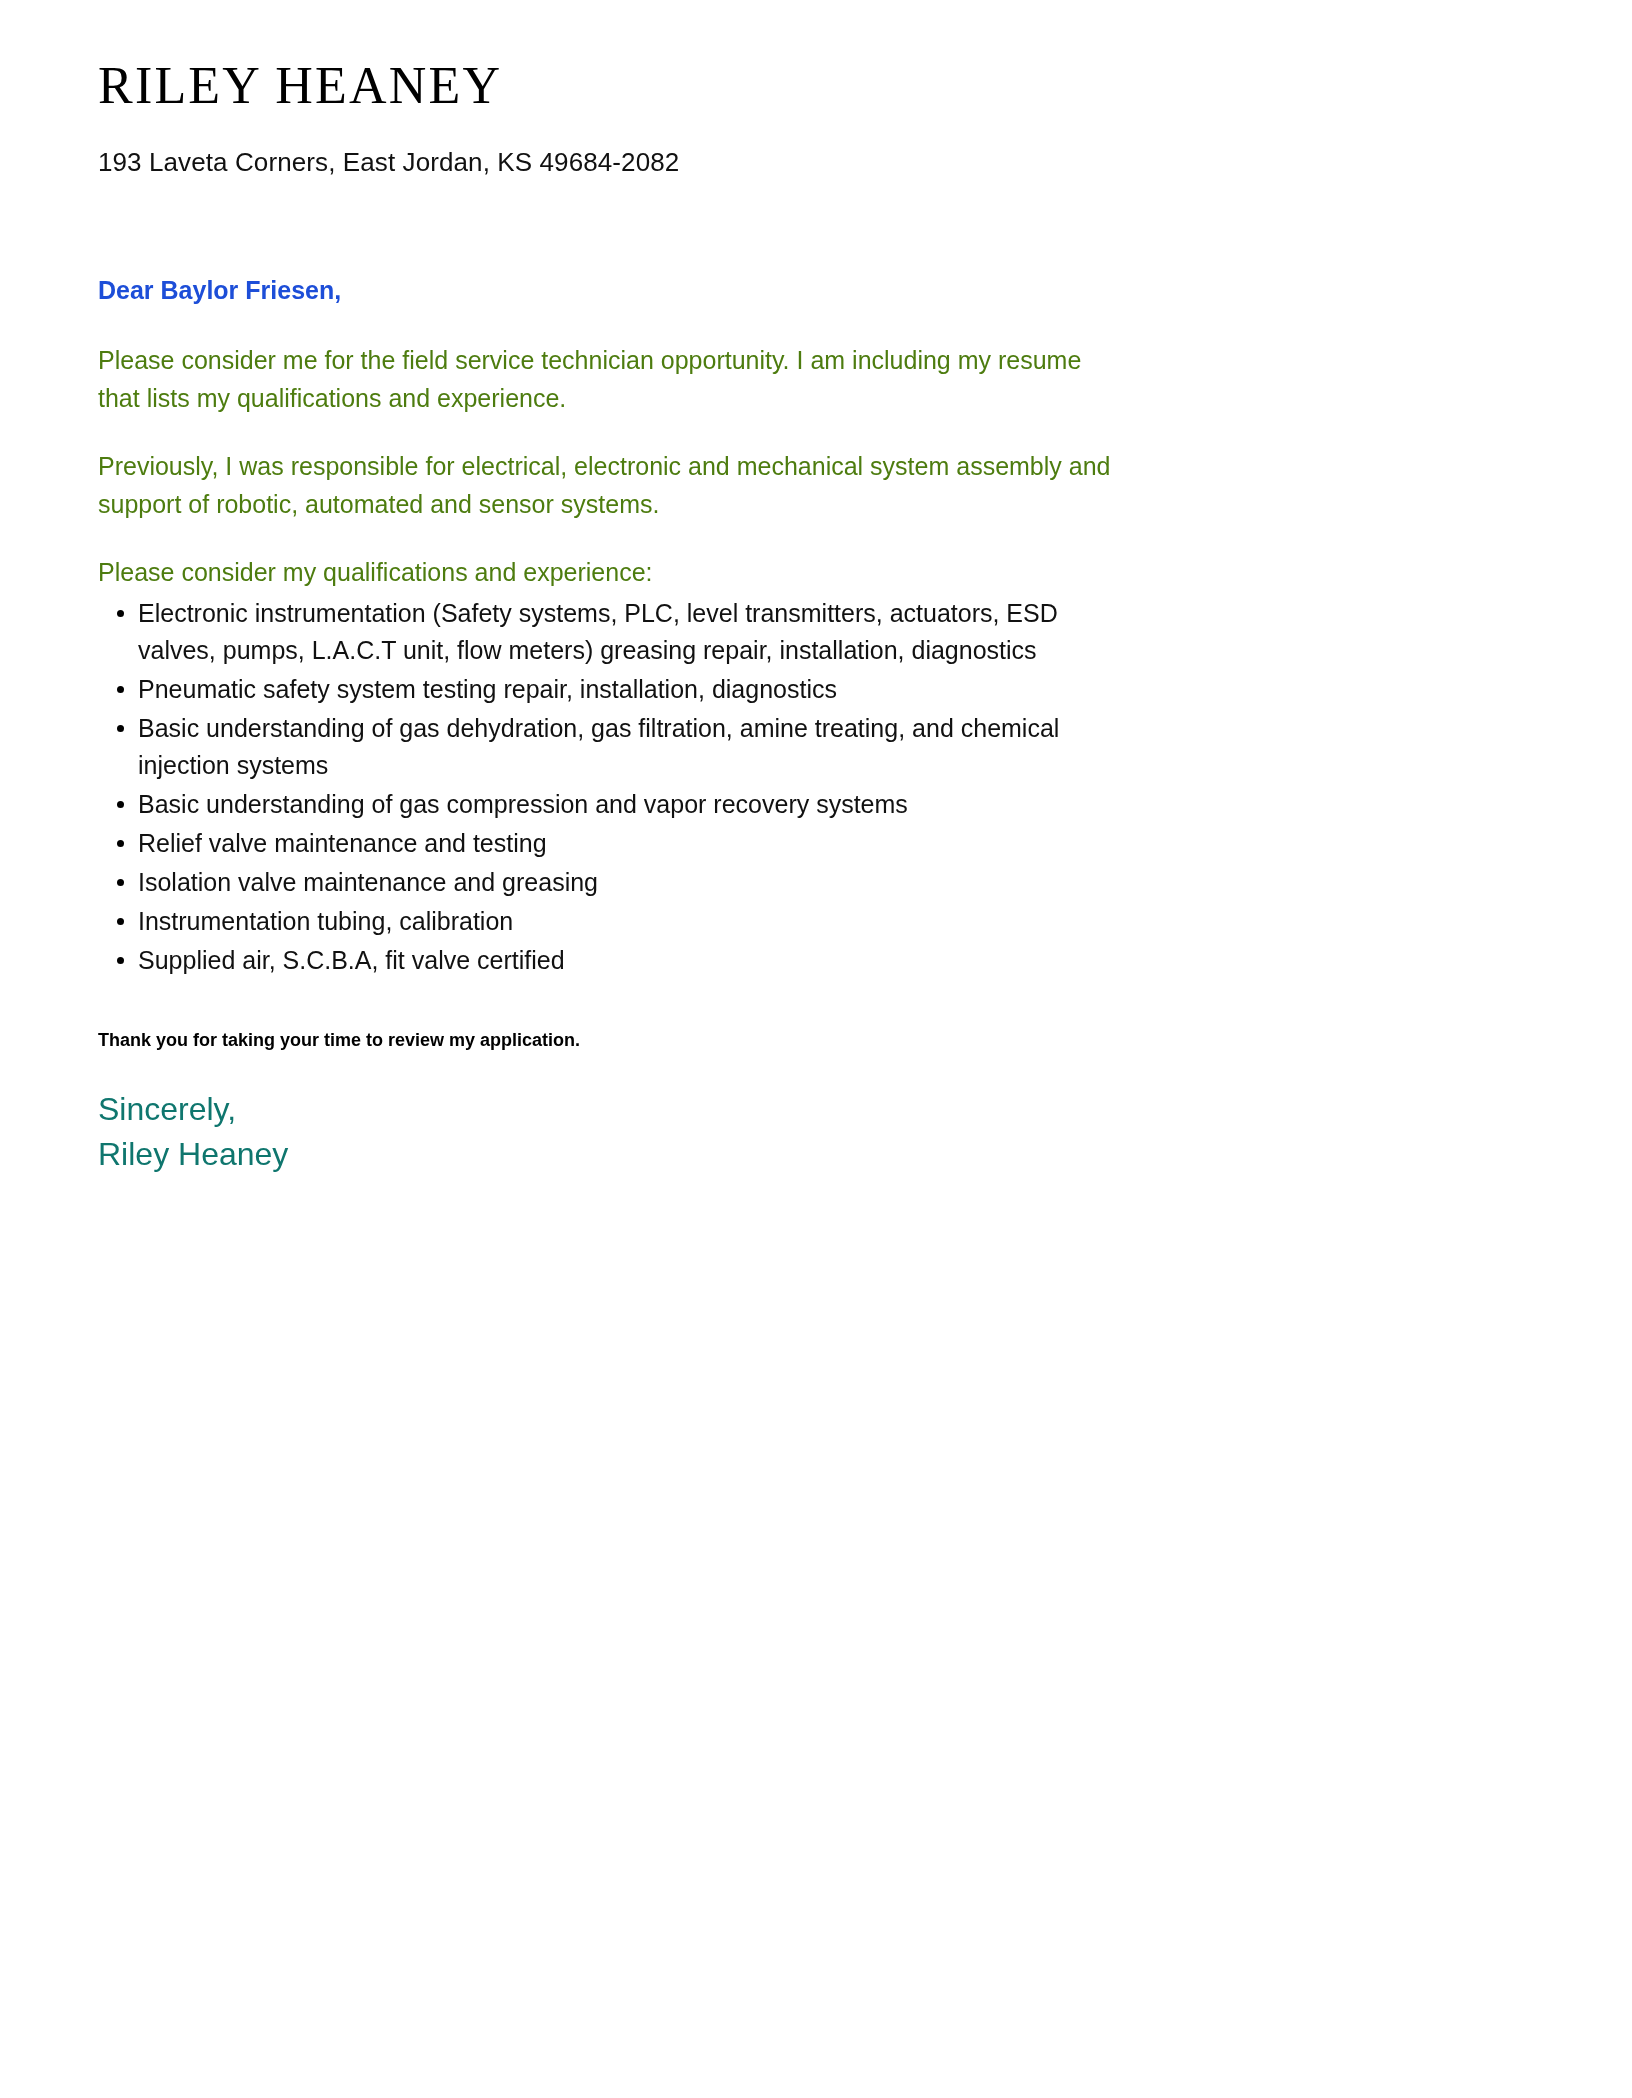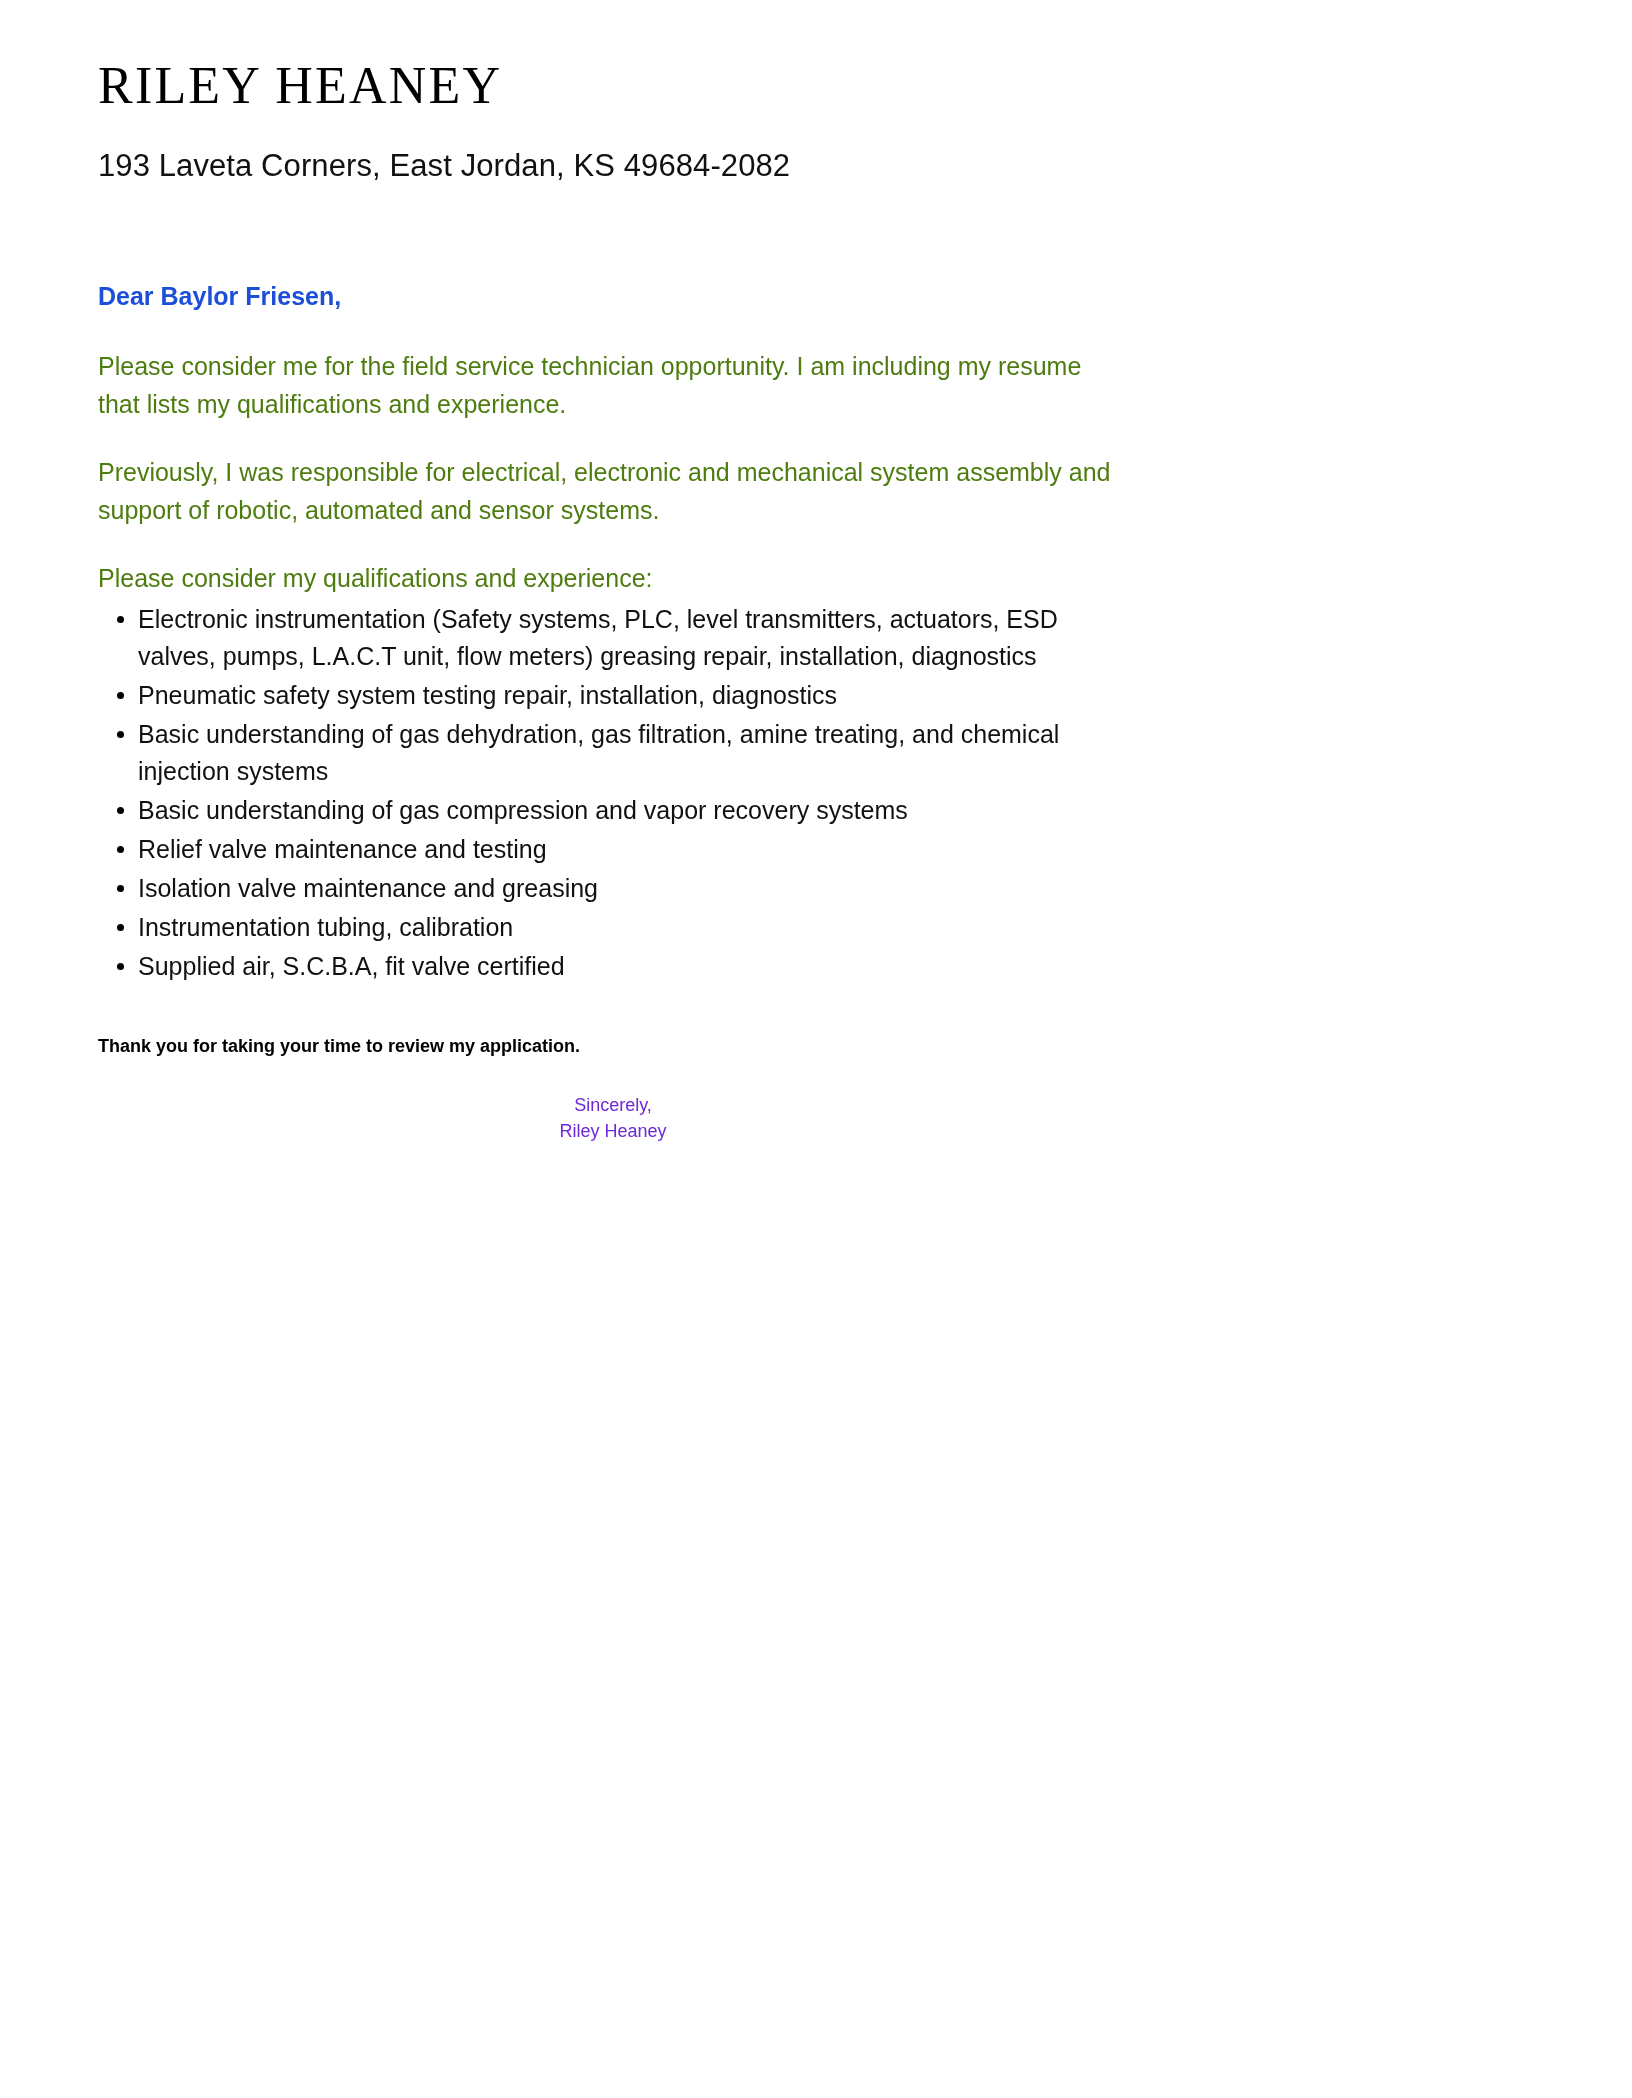--- a/index.html
+++ b/index.html
@@ -35,21 +35,21 @@
     font-weight: 400;
     letter-spacing: 2.2px;
     line-height: 1.15;
     text-transform: uppercase;
     color: #000;
     margin: 0 0 30px 0;
     white-space: nowrap;
   }
   .address-line {
     font-family: "Liberation Sans", sans-serif;
-    font-size: 31px;
+    font-size: 26px;
     font-weight: 400;
     line-height: 1.3;
     color: #111;
     letter-spacing: 0.1px;
     margin: 0;
   }
   .body-block {
     margin-top: 92px;
   }
   .salutation {
@@ -96,25 +96,24 @@
     font-size: 18px;
     font-weight: 700;
     line-height: 1.45;
     margin: 48px 0 0 0;
     color: #000;
   }
   .signoff {
     margin-top: 34px;
   }
   .signoff div {
-    font-size: 18px;
+    font-size: 32px;
     font-weight: 400;
     line-height: 1.42;
-    color: #6d28d9;
-    text-align: center;
+    color: #0f766e;
   }
 </style>
 </head>
 <body>
 
 <div class="page">
   <div class="content">
 
     <h1 class="name-header">RILEY HEANEY</h1>
 

